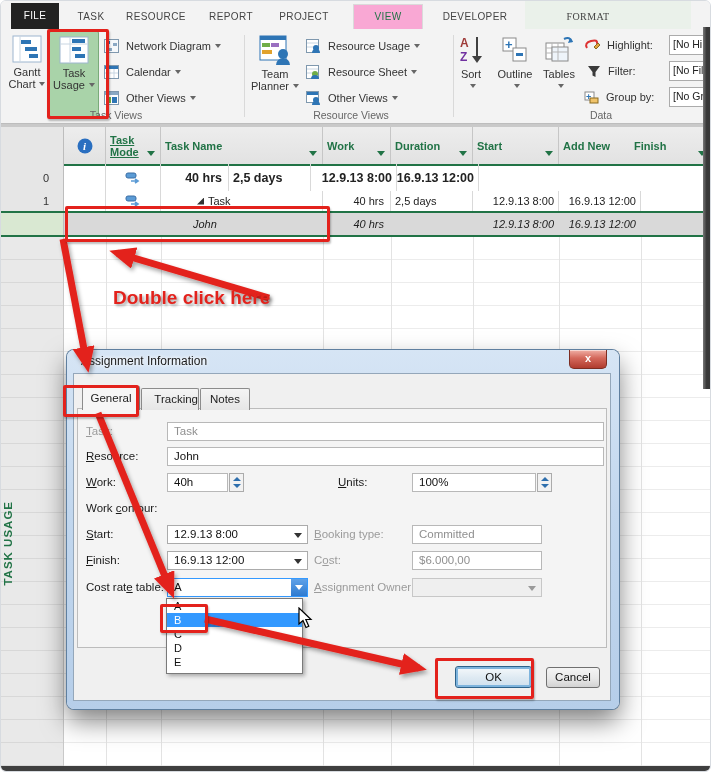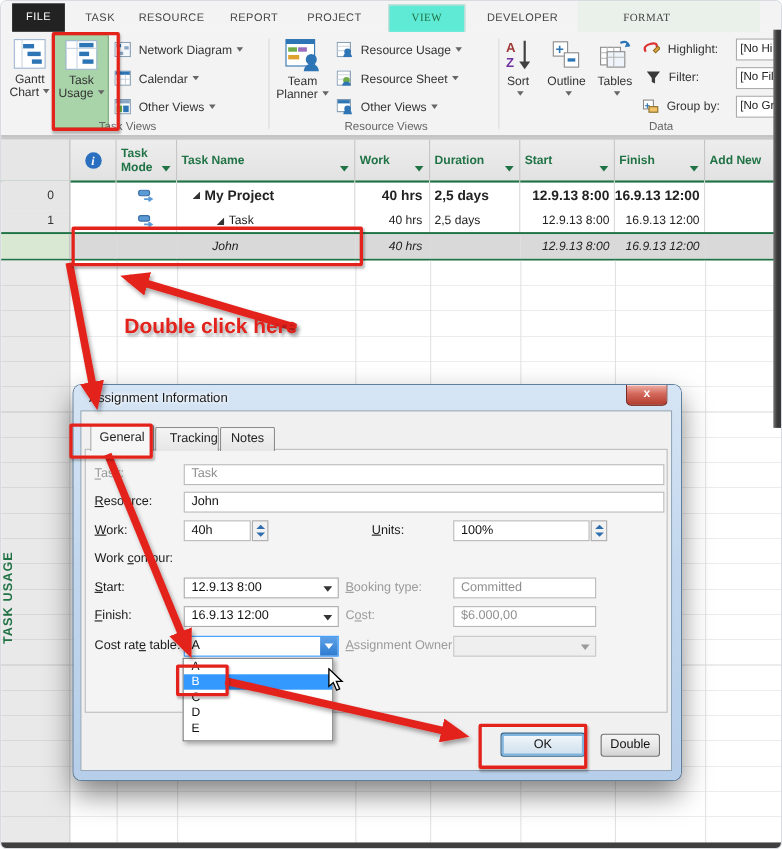--- a/index.html
+++ b/index.html
@@ -8,21 +8,21 @@
 
   
   .tabbar{position:absolute;left:0;top:0;width:711px;height:28px;background:#f3f3f3;}
   .fmt-region{position:absolute;left:524px;top:0;width:166px;height:28px;background:#eaf1ea;}
   .tab{position:absolute;top:4px;height:24px;line-height:24px;font-size:10px;color:#444;letter-spacing:.4px;text-align:center;}
   .tab-file{left:10px;width:48px;top:2px;height:26px;line-height:26px;background:#222;color:#fff;}
   .tab-task{left:66px;width:48px;}
   .tab-resource{left:120px;width:70px;}
   .tab-report{left:200px;width:60px;}
   .tab-project{left:270px;width:66px;}
-  .tab-view{left:352px;width:68px;background:#5eead4;color:#217346;border:1px solid #dadada;border-bottom:none;top:3px;height:25px;line-height:24px;font-family:Liberation Serif, serif;}
+  .tab-view{left:352px;width:68px;background:#f9a8d4;color:#217346;border:1px solid #dadada;border-bottom:none;top:3px;height:25px;line-height:24px;}
   .tab-developer{left:432px;width:84px;}
   .tab-format{left:552px;width:70px;font-family:Liberation Serif, serif;}
 
   
   .ribbon{position:absolute;left:0;top:28px;width:711px;height:94px;background:#f3f3f3;}
   .ribbon-sep{position:absolute;top:6px;width:1px;height:82px;background:#d9d9d9;}
   .grp-label{position:absolute;top:80px;font-size:10.5px;color:#666;text-align:center;}
   .ribbon-edge{position:absolute;left:0;top:122px;width:711px;height:4px;background:#c9c9c9;border-top:1px solid #bdbdbd;}
 
   .bigbtn{position:absolute;top:2px;width:48px;height:84px;text-align:center;font-size:11px;color:#333;line-height:12px;}
@@ -271,62 +271,58 @@
   <div class="ribbon-edge"></div>
 
   <div class="thead">
     <div class="th gutter-h" style="width:63px;"></div>
     <div class="th" style="width:42px;justify-content:center;">
       <svg width="16" height="16">
           <circle cx="8" cy="8" r="7.5" fill="#2a6fc0"></circle>
           <text x="6" y="12" font-size="11" font-style="italic" font-weight="bold" fill="#fff" font-family="Liberation Serif">i</text>
         </svg>
     </div>
-    <div class="th" style="width:55px;">
+    <div class="th" style="width:55px;text-decoration:underline;">
         <span style="white-space:normal;line-height:12px;">Task Mode</span>
         <span class="tri"></span>
       </div>
     <div class="th" style="width:162px;">
         <span>Task Name</span>
         <span class="tri"></span>
       </div>
     <div class="th" style="width:68px;">
         <span>Work</span>
         <span class="tri"></span>
       </div>
     <div class="th" style="width:82px;">
         <span>Duration</span>
         <span class="tri"></span>
       </div>
     <div class="th" style="width:86px;">
         <span>Start</span>
         <span class="tri"></span>
       </div>
+    <div class="th" style="width:71px;border-right:none;">
+        <span>Add New</span>
+      </div>
     <div class="th" style="width:82px;">
         <span>Finish</span>
         <span class="tri"></span>
-      </div>
-    <div class="th" style="width:71px;border-right:none;">
-        <span>Add New</span>
       </div>
   </div>
 
   <div class="row" style="top:163px;height:27px;">
     <div class="cell gut" style="width:63px;">0</div>
     <div class="cell" style="width:42px;"></div>
     <div class="cell" style="width:55px;justify-content:center;">
       <svg width="16" height="12">
           <rect x="1" y="1" width="10" height="5" rx="2" fill="#5b9bd5" stroke="#3a6ea5"></rect>
           <path d="M6,9 h6 M10,7 l3,2 l-3,2" fill="none" stroke="#5b9bd5" stroke-width="1.6"></path>
         </svg>
     </div>
-    <div class="cell b" style="width:162px;padding-left:14px;">
-        <span class="tri-exp"></span>
-        <span>My Project</span>
-      </div>
     <div class="cell b num-r" style="width:68px;">40 hrs</div>
     <div class="cell b" style="width:82px;padding-left:4px;">2,5 days</div>
     <div class="cell b clip-l" style="width:86px;">
         <span>12.9.13 8:00</span>
       </div>
     <div class="cell b clip-l" style="width:82px;">
         <span>16.9.13 12:00</span>
       </div>
     <div class="cell" style="width:71px;border-right:none;"></div>
   </div>
@@ -422,21 +418,21 @@
 
     <div class="dlist">
       <div class="ditem">A</div>
       <div class="ditem sel">B</div>
       <div class="ditem">C</div>
       <div class="ditem">D</div>
       <div class="ditem">E</div>
     </div>
 
     <div class="btn-ok">OK</div>
-    <div class="btn-cancel">Double</div>
+    <div class="btn-cancel">Cancel</div>
   </div>
 
   <div class="note">Double click here</div>
   <div class="redbox" style="left:46px;top:28px;width:56px;height:84px;"></div>
   <div class="redbox" style="left:64px;top:205px;width:259px;height:30px;"></div>
   <div class="redbox" style="left:62px;top:384px;width:70px;height:26px;"></div>
   <div class="redbox" style="left:159px;top:603px;width:42px;height:23px;"></div>
   <div class="redbox" style="left:434px;top:657px;width:93px;height:35px;"></div>
 
   <svg id="arrows" width="711" height="772">

